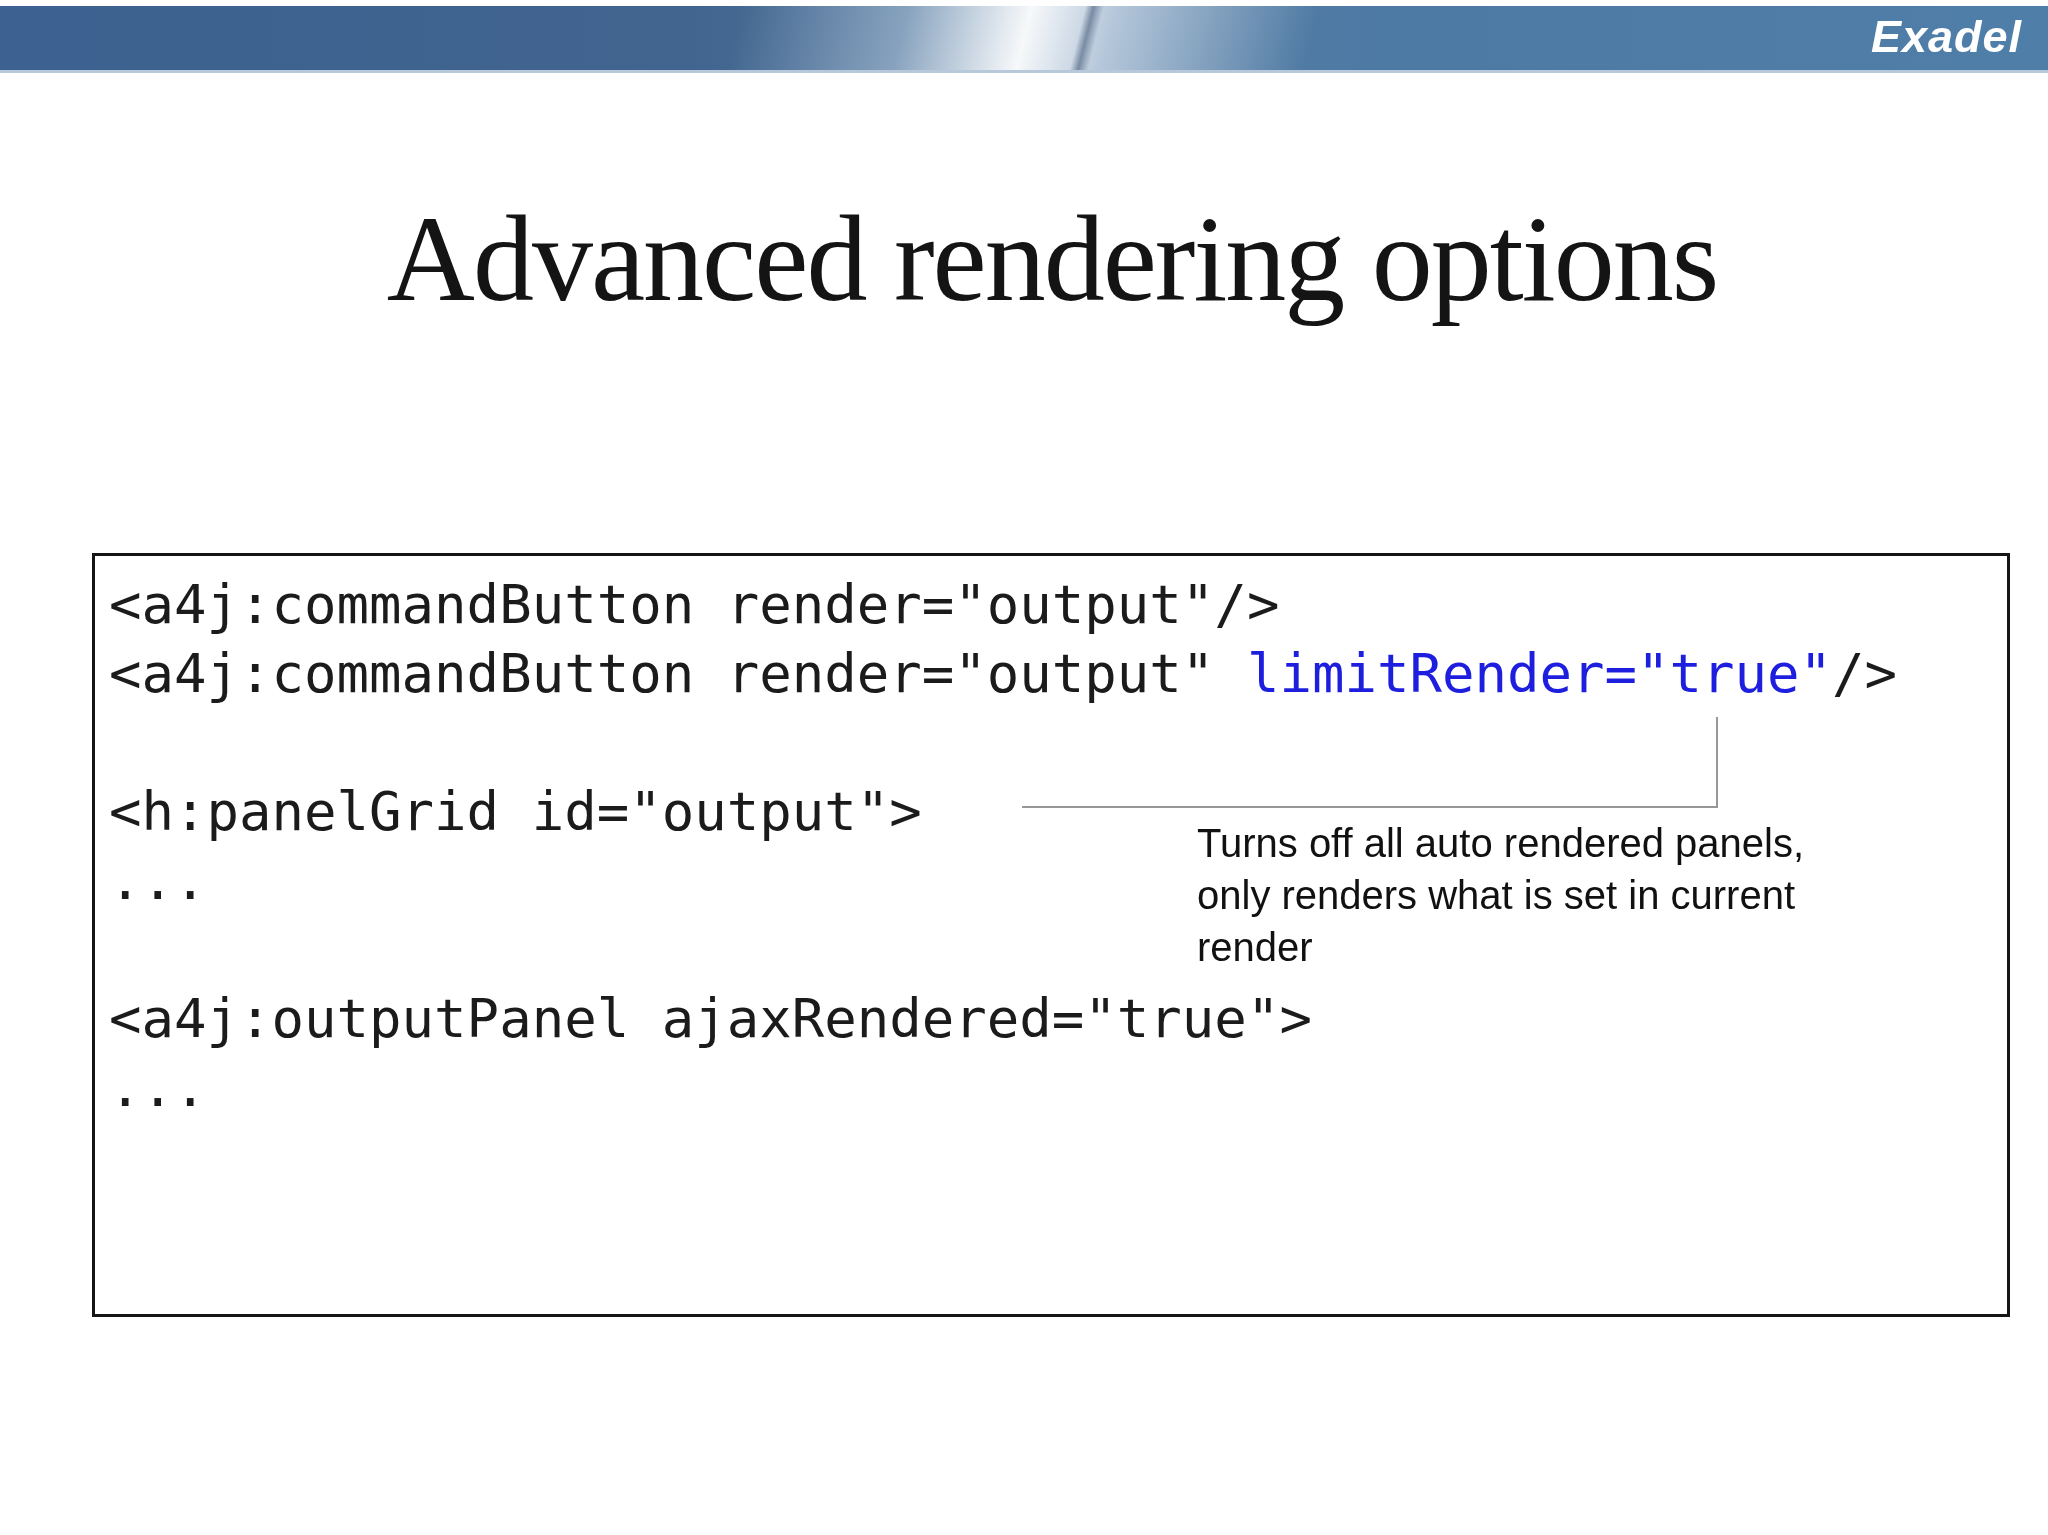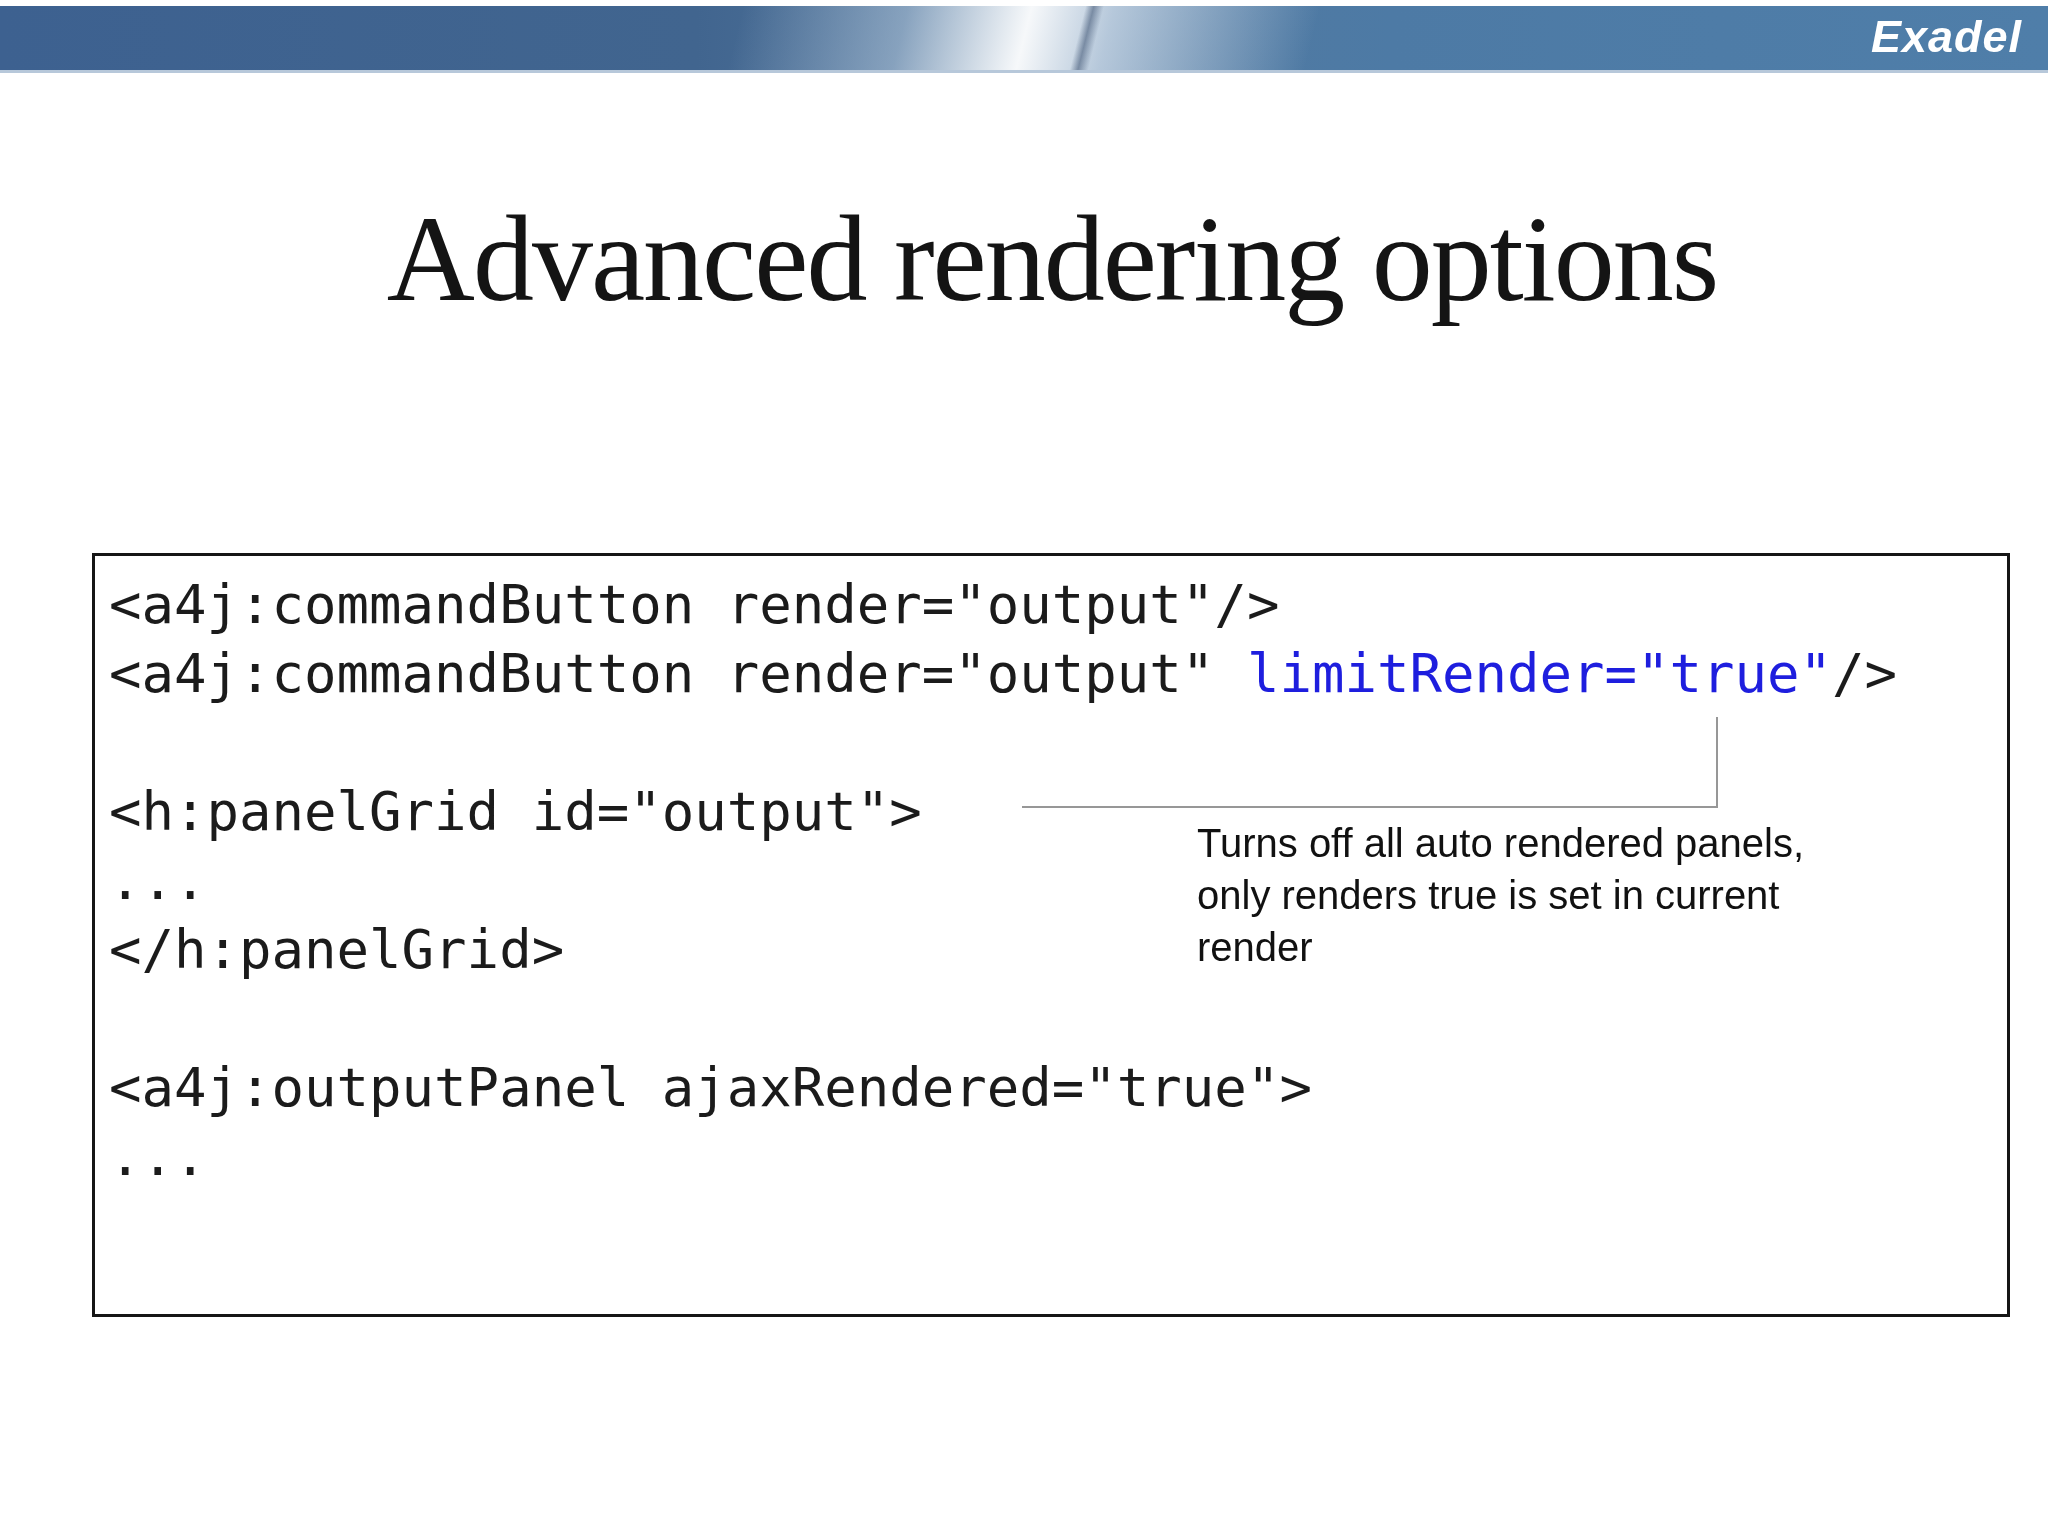--- a/index.html
+++ b/index.html
@@ -71,26 +71,25 @@
 </div>
 
 <div class="slide-title">Advanced rendering options</div>
 
 <div class="code-panel">
   <div class="code-line"><span>&lt;a4j:commandButton render="output"/&gt;</span></div>
   <div class="code-line"><span>&lt;a4j:commandButton render="output" </span><span class="hl">limitRender="true"</span><span>/&gt;</span></div>
   <div class="code-line"></div>
   <div class="code-line"><span>&lt;h:panelGrid id="output"&gt;</span></div>
   <div class="code-line"><span>...</span></div>
-  <div class="code-line"><span>&lt;/h:panelGrid&gt;</span></div>
   <div class="code-line"></div>
   <div class="code-line"><span>&lt;a4j:outputPanel ajaxRendered="true"&gt;</span></div>
   <div class="code-line"><span>...</span></div>
 </div>
 
 <div class="connector-v"></div>
 <div class="connector-h"></div>
 
 <div class="callout">
   <div>Turns off all auto rendered panels,</div>
-  <div>only renders true is set in current</div>
+  <div>only renders what is set in current</div>
   <div>render</div>
 </div>
 
 </body></html>

